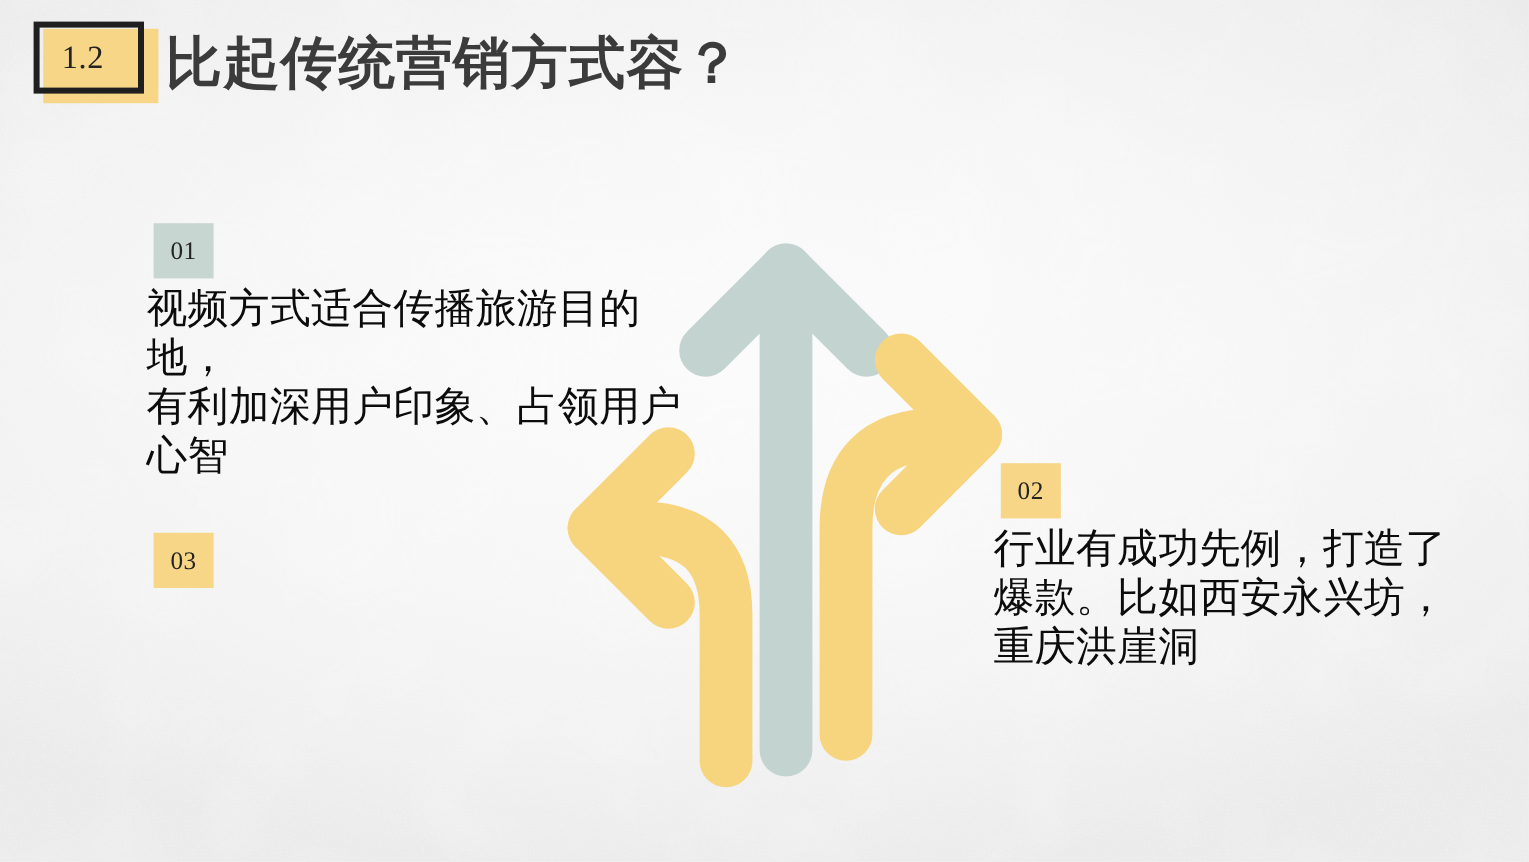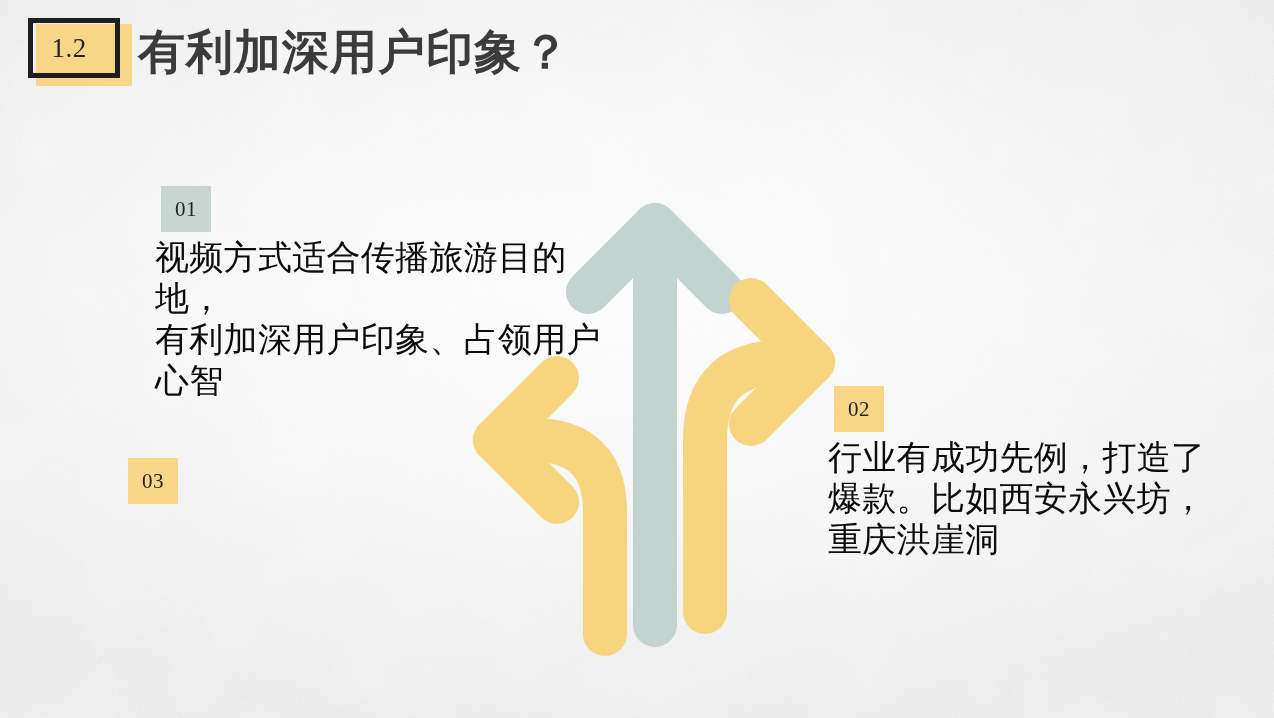--- a/index.html
+++ b/index.html
@@ -102,23 +102,23 @@
 
   .block-text {
     margin-top:5px;
     font-size:34px;
     line-height:41px;
     color:#0c0c0c;
     letter-spacing:.3px;
     white-space:pre-line;
   }
 
-  #block-01 { left:122px; top:186px; width:470px;margin-left:33px; }
+  #block-01 { left:122px; top:186px; width:470px; }
   #block-02 { left:828px; top:386px; width:400px; }
-  #block-03 { left:122px; top:458px; width:400px; }
+  #block-03 { left:122px; top:444px; width:400px; }
 
   #block-01 .num-chip { margin-left:6px; }
   #block-02 .num-chip { margin-left:6px; }
   #block-03 .num-chip { margin-left:6px; }
 </style>
 </head>
 <body>
 
 <div id="slide">
 
@@ -140,21 +140,21 @@
       </filter>
     </defs>
     <rect width="1274" height="718" filter="url(#blotch)"></rect>
     <rect width="1274" height="718" filter="url(#speck)"></rect>
   </svg>
 
   <div id="header">
     <div id="badge-chip"></div>
     <div id="badge-frame"></div>
     <div id="badge-number">1.2</div>
-    <h1 id="slide-title">有利加深用户印象？</h1>
+    <h1 id="slide-title">比起传统营销方式容？</h1>
   </div>
 
   <svg id="arrows" viewBox="0 0 400 520" aria-hidden="true">
 
     <g>
 
       <path d="M 200 85 L 200 485" stroke="#c3d4d0" stroke-width="44" stroke-linecap="round" fill="none"></path>
 
       <path d="M 133 152 L 200 85 L 267 152" stroke="#c3d4d0" stroke-width="44" stroke-linecap="round" stroke-linejoin="round" fill="none"></path>
     </g>

